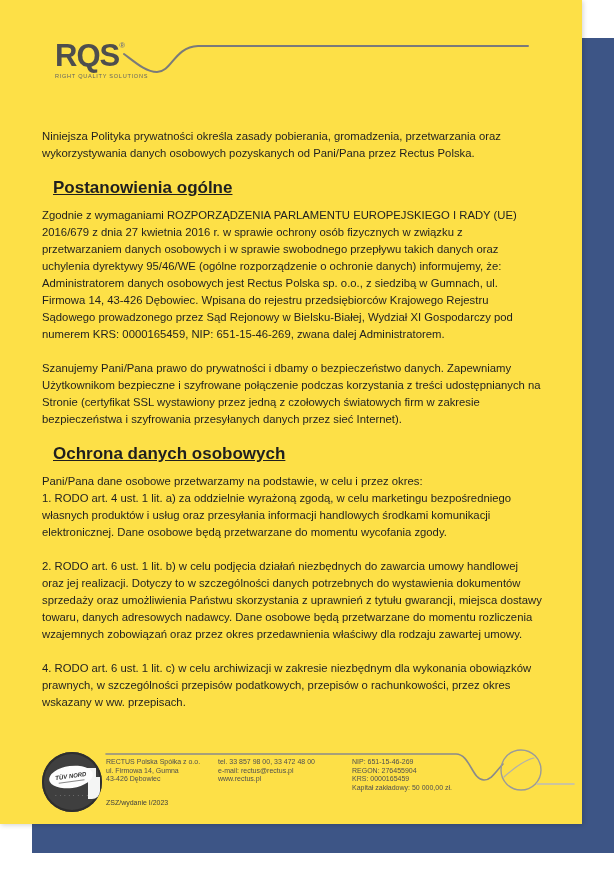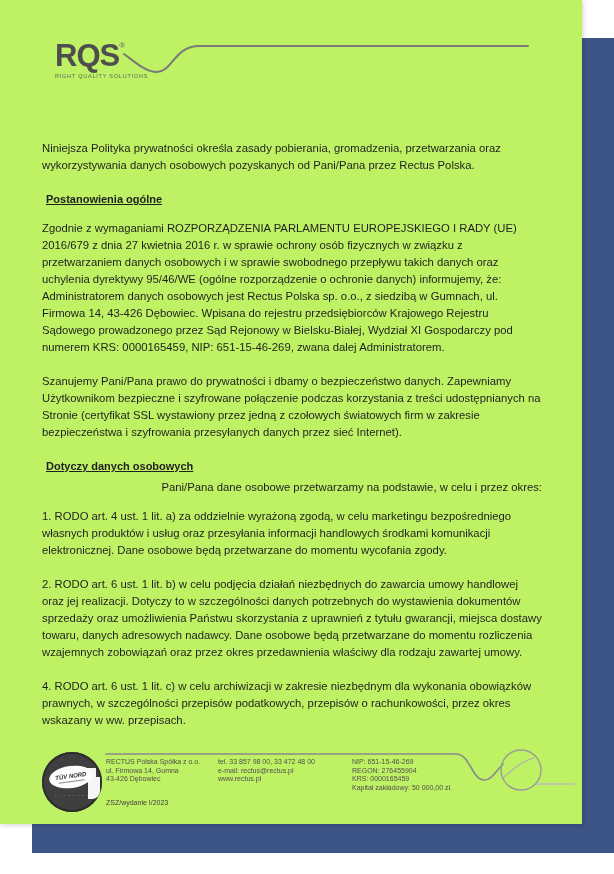--- a/index.html
+++ b/index.html
@@ -7,44 +7,44 @@
     width:614px;height:874px;position:relative;overflow:hidden;
     background:#ffffff;
     font-family:"Liberation Sans",sans-serif;
   }
   .blue-backdrop{
     position:absolute;left:32px;top:38px;width:582px;height:815px;
     background:#3d5586;
   }
   .sheet{
     position:absolute;left:0;top:0;width:582px;height:824px;
-    background:#bef264;
+    background:#fde047;
     box-shadow:1px 1px 5px rgba(0,0,0,0.18);
   }
   
   .logo{position:absolute;left:55px;top:30px;width:120px;}
   .logo-brand{
     font-size:31px;font-weight:bold;letter-spacing:-1px;color:#4e4e4e;
     line-height:32px;
   }
   .logo-reg{font-size:8px;vertical-align:18px;color:#7a7a7a;letter-spacing:0;}
   .logo-tagline{
     font-size:5.6px;letter-spacing:0.72px;color:#636363;margin-top:1px;
     white-space:nowrap;
   }
   .header-swoosh{position:absolute;left:122px;top:38px;width:408px;height:40px;}
   
   .content{
     position:absolute;left:42px;top:128px;width:500px;
     font-size:11.3px;line-height:17px;color:#1f1f1f;
   }
-  .content p{margin:12px 0 17px 0;}
-  .content p.tight{margin:0;text-align:right;}
+  .content p{margin:0 0 17px 0;}
+  .content p.tight{margin:0;}
   .sec-heading{
-    margin:4px;font-size:11px;font-weight:bold;text-decoration:underline;
+    margin:11px;font-size:17px;font-weight:bold;text-decoration:underline;
     line-height:17px;color:#1f1f1f;
   }
   
   .footer-swoosh{position:absolute;left:104px;top:744px;width:472px;height:58px;}
   .tuv-badge{
     position:absolute;left:42px;top:752px;width:60px;height:60px;border-radius:50%;
     background:#3f3f3f;
     box-shadow:inset 0 0 0 2px #2e2e2e;
   }
   .tuv-badge .notch{
@@ -92,21 +92,21 @@
     <path d="M2 16 C 14 25, 24 34, 35 34 C 50 34, 52 9, 76 8 L 406 8" stroke="#7a7a7a" stroke-width="2" stroke-linecap="round" fill="none"></path>
   </svg>
 
   <div class="content">
     <p>Niniejsza Polityka prywatności określa zasady pobierania, gromadzenia, przetwarzania oraz wykorzystywania danych osobowych pozyskanych od Pani/Pana przez Rectus Polska.</p>
 
     <h2 class="sec-heading">Postanowienia ogólne</h2>
     <p>Zgodnie z wymaganiami ROZPORZĄDZENIA PARLAMENTU EUROPEJSKIEGO I RADY (UE) 2016/679 z dnia 27 kwietnia 2016 r. w sprawie ochrony osób fizycznych w związku z przetwarzaniem danych osobowych i w sprawie swobodnego przepływu takich danych oraz uchylenia dyrektywy 95/46/WE (ogólne rozporządzenie o ochronie danych) informujemy, że: Administratorem danych osobowych jest Rectus Polska sp. o.o., z siedzibą w Gumnach, ul. Firmowa 14, 43-426 Dębowiec. Wpisana do rejestru przedsiębiorców Krajowego Rejestru Sądowego prowadzonego przez Sąd Rejonowy w Bielsku-Białej, Wydział XI Gospodarczy pod numerem KRS: 0000165459, NIP: 651-15-46-269, zwana dalej Administratorem.</p>
     <p>Szanujemy Pani/Pana prawo do prywatności i dbamy o bezpieczeństwo danych. Zapewniamy Użytkownikom bezpieczne i szyfrowane połączenie podczas korzystania z treści udostępnianych na Stronie (certyfikat SSL wystawiony przez jedną z czołowych światowych firm w zakresie bezpieczeństwa i szyfrowania przesyłanych danych przez sieć Internet).</p>
 
-    <h2 class="sec-heading">Dotyczy danych osobowych</h2>
+    <h2 class="sec-heading">Ochrona danych osobowych</h2>
     <p class="tight">Pani/Pana dane osobowe przetwarzamy na podstawie, w celu i przez okres:</p>
     <p>1. RODO art. 4 ust. 1 lit. a) za oddzielnie wyrażoną zgodą, w celu marketingu bezpośredniego własnych produktów i usług oraz przesyłania informacji handlowych środkami komunikacji elektronicznej. Dane osobowe będą przetwarzane do momentu wycofania zgody.</p>
     <p>2. RODO art. 6 ust. 1 lit. b) w celu podjęcia działań niezbędnych do zawarcia umowy handlowej oraz jej realizacji. Dotyczy to w szczególności danych potrzebnych do wystawienia dokumentów sprzedaży oraz umożliwienia Państwu skorzystania z uprawnień z tytułu gwarancji, miejsca dostawy towaru, danych adresowych nadawcy. Dane osobowe będą przetwarzane do momentu rozliczenia wzajemnych zobowiązań oraz przez okres przedawnienia właściwy dla rodzaju zawartej umowy.</p>
     <p>4. RODO art. 6 ust. 1 lit. c) w celu archiwizacji w zakresie niezbędnym dla wykonania obowiązków prawnych, w szczególności przepisów podatkowych, przepisów o rachunkowości, przez okres wskazany w ww. przepisach.</p>
   </div>
 
   <svg class="footer-swoosh" viewBox="0 0 472 58" fill="none">
     <path d="M2 10 L352 10 C 366 10, 368 36, 380 36 C 388 36, 392 27, 399 20" stroke="#8a8a8a" stroke-width="1.6" stroke-linecap="round" fill="none"></path>
     <circle cx="417" cy="26" r="20" stroke="#9a9a9a" stroke-width="1.4" fill="none"></circle>
     <path d="M400 33 C 410 24, 420 16, 430 14" stroke="#b0b0b0" stroke-width="1.2" stroke-linecap="round" fill="none"></path>

